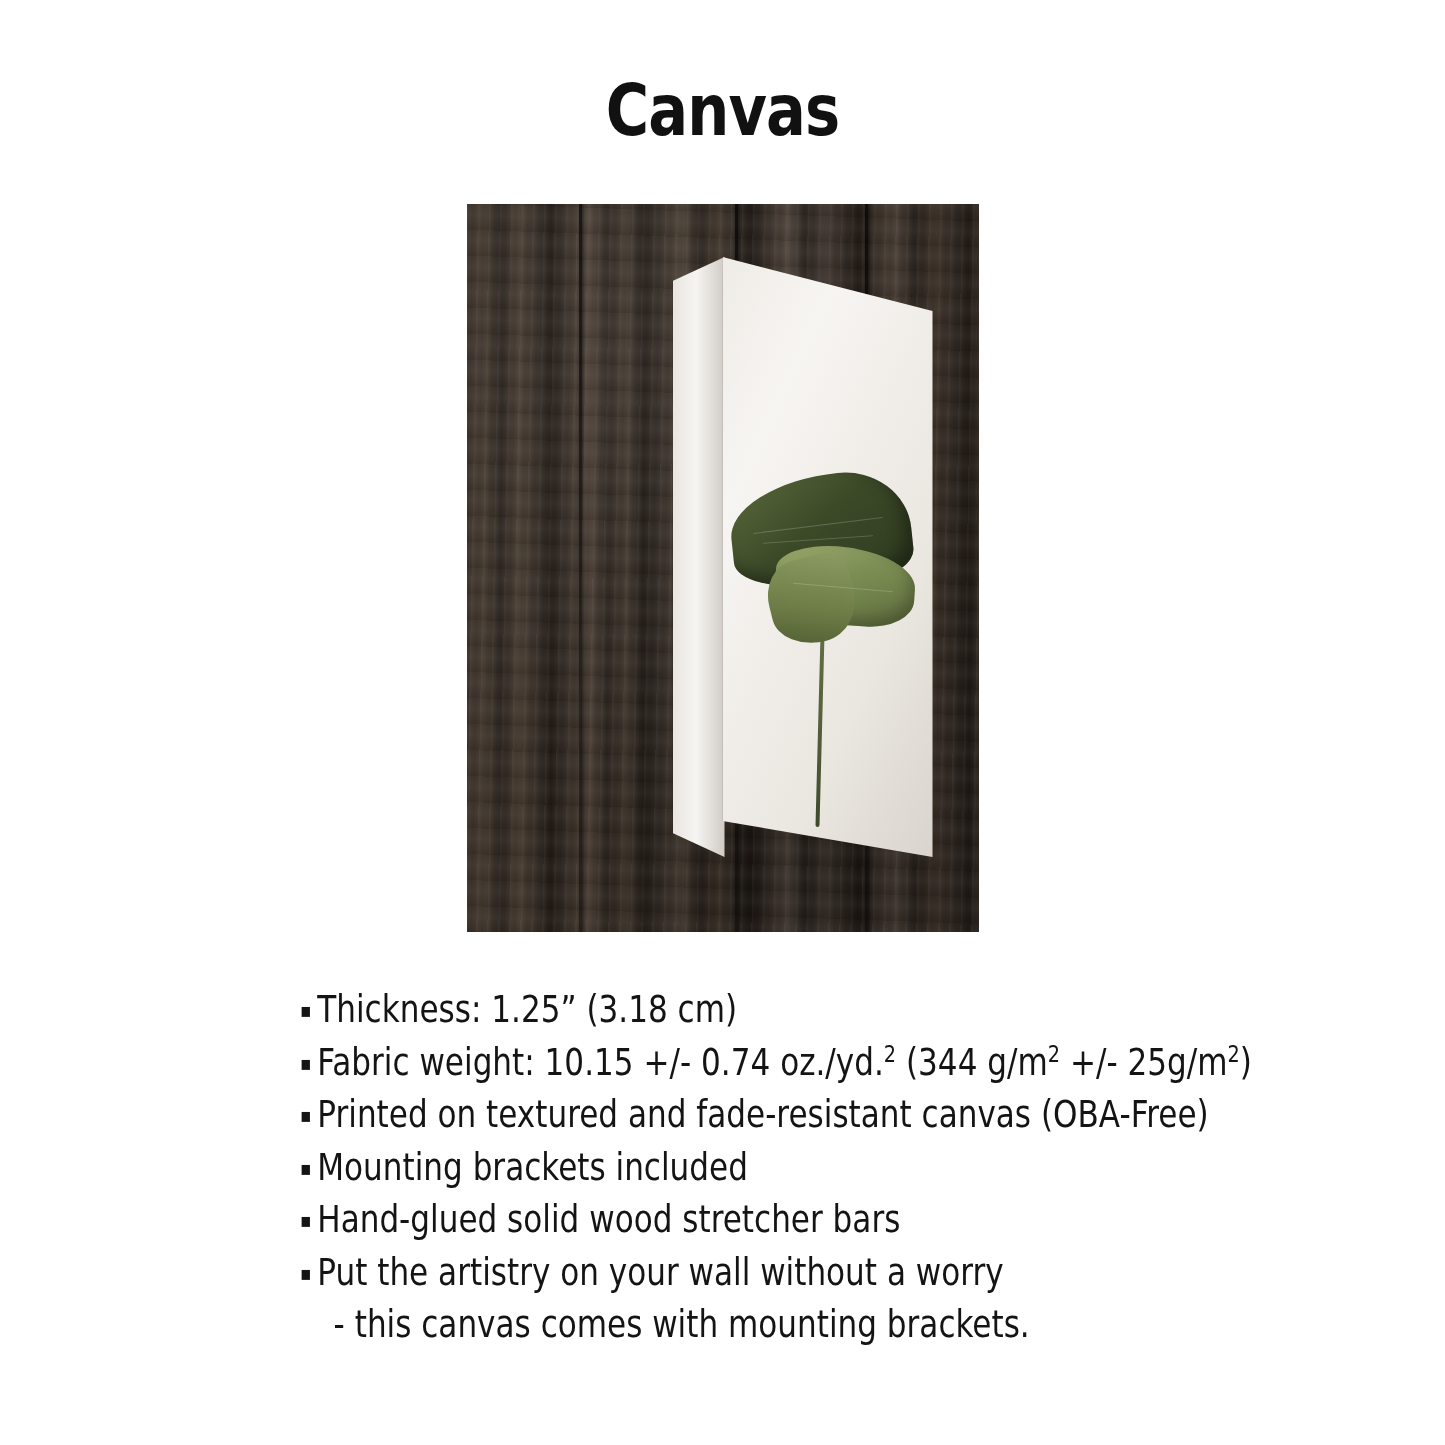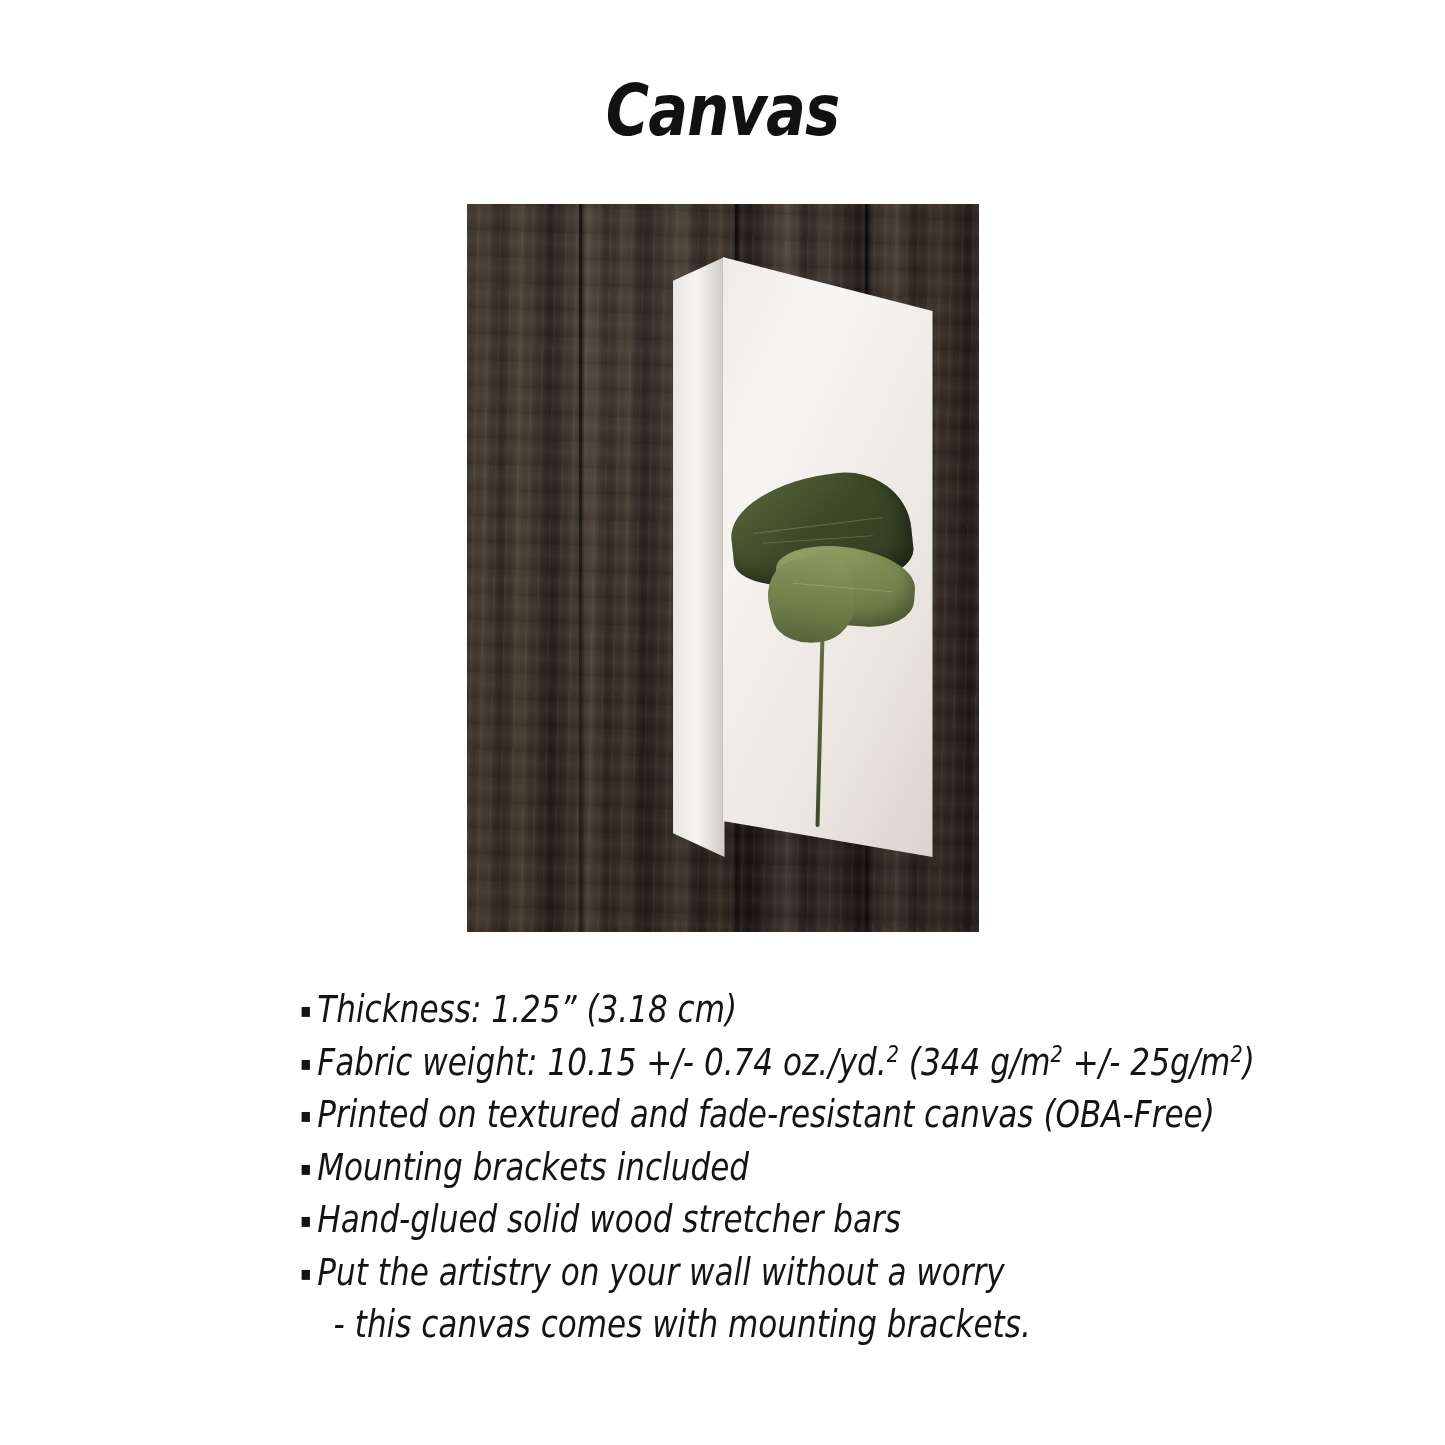--- a/index.html
+++ b/index.html
@@ -15,21 +15,20 @@
     overflow: hidden;
     position: relative;
   }
   .page {
     width: 1445px;
     height: 1445px;
     position: relative;
     display: flex;
     flex-direction: column;
     align-items: center;
-    font-style: italic;
   }
   .title {
     font-family: "DejaVu Sans", sans-serif;
     font-weight: 700;
     font-size: 72px;
     letter-spacing: -1px;
     line-height: 1;
     color: #111111;
     margin-top: 74px;
     text-align: center;

